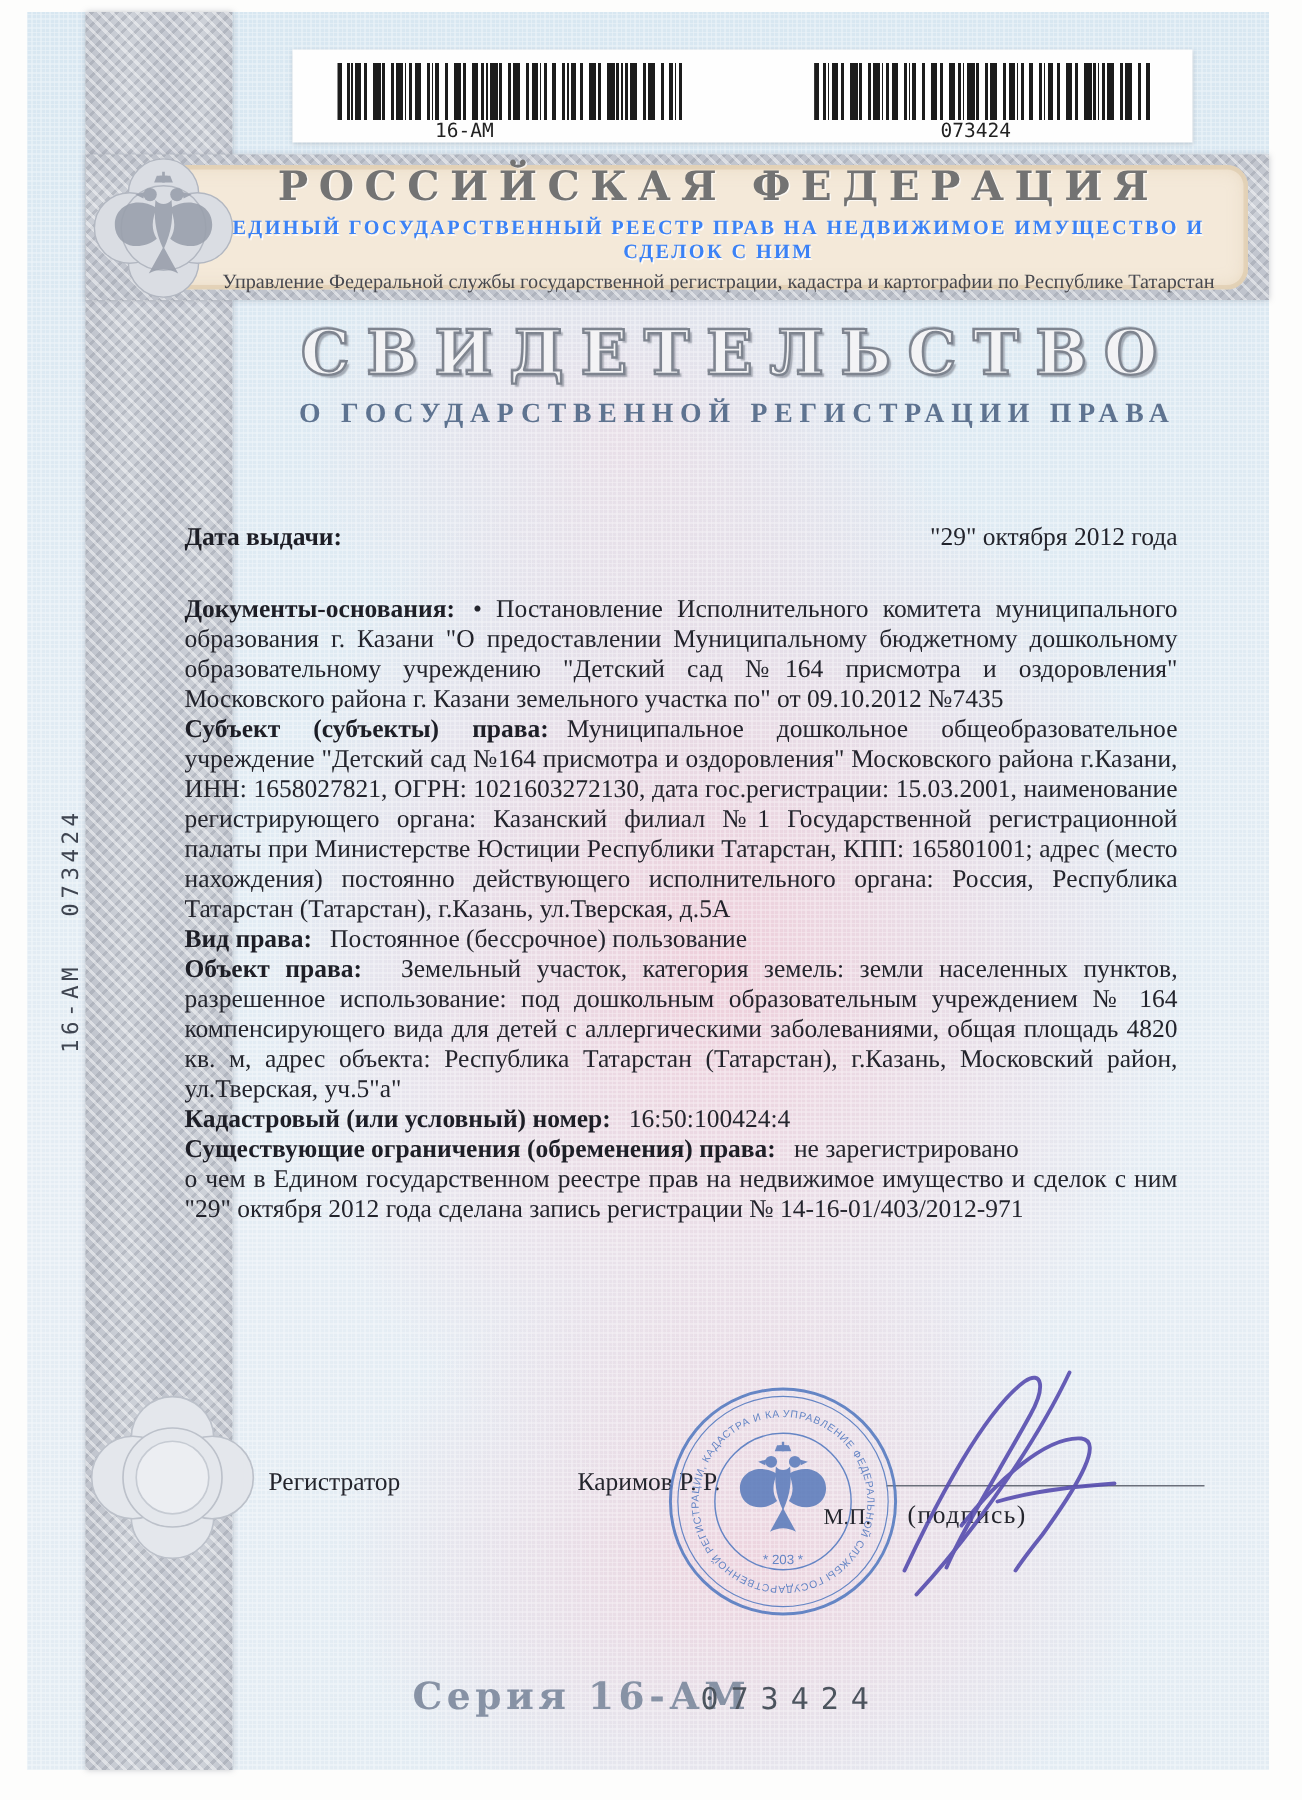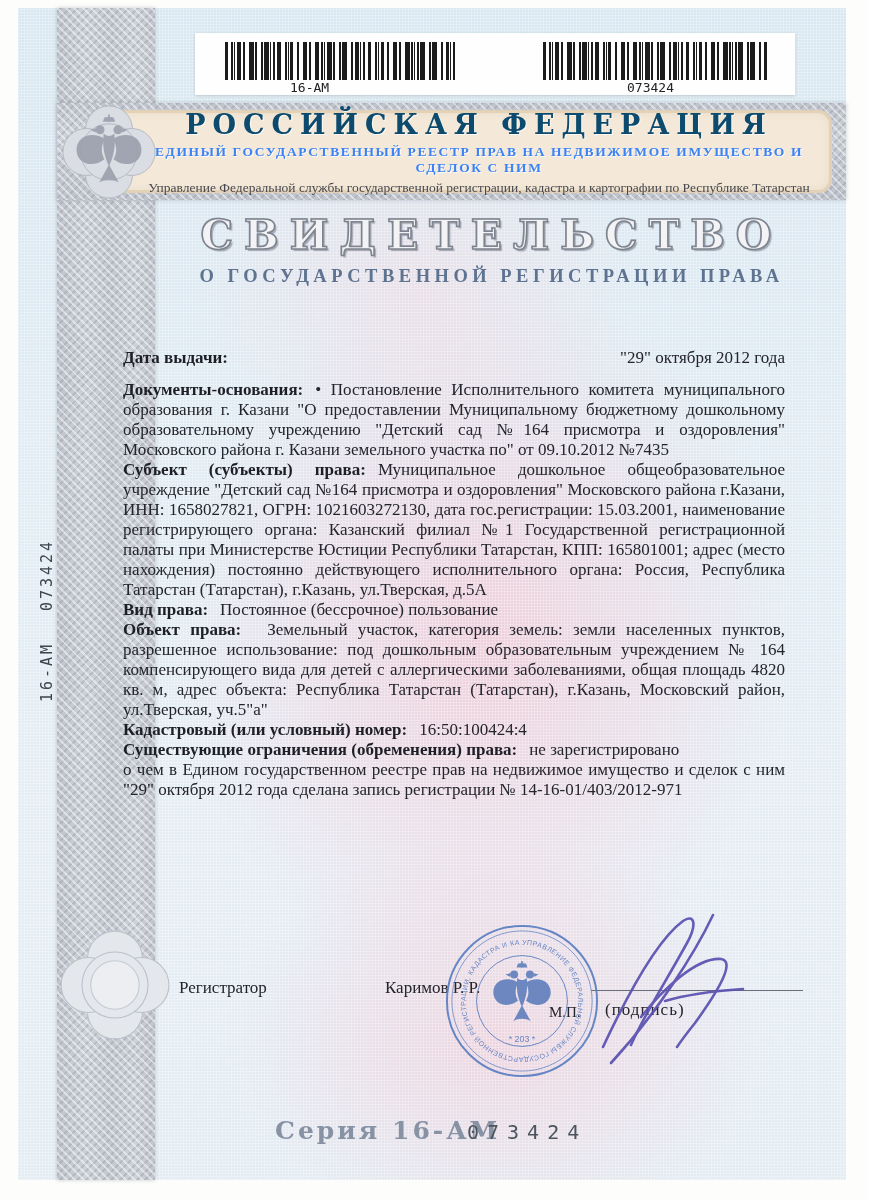--- a/index.html
+++ b/index.html
@@ -25,21 +25,21 @@
   .h-band{position:absolute;left:57px;right:22px;top:103px;height:97px;
     background:
       repeating-linear-gradient(45deg, rgba(255,255,255,.45) 0 2px, rgba(255,255,255,0) 2px 6px),
       repeating-linear-gradient(-45deg, rgba(150,155,166,.40) 0 2px, rgba(150,155,166,0) 2px 6px),
       linear-gradient(180deg,#bfc3cc 0%,#cdd1d8 35%,#c3c7d0 60%,#bfc3cc 100%);
     box-shadow:0 0 4px rgba(120,125,140,.4);}
   .h-band-inner{position:absolute;left:40px;right:14px;top:7px;bottom:7px;border-radius:14px;
     background:#f4e9d9;box-shadow:inset 0 0 0 3px rgba(214,192,158,.45), inset 0 0 12px rgba(214,192,158,.5);}
   .header-text{position:absolute;left:120px;right:30px;top:110px;text-align:center;}
   .hdr-country{font-family:"DejaVu Serif",serif;font-weight:bold;font-size:27px;letter-spacing:7px;
-    color:#0c4a6e;text-shadow:1px 1px 0 rgba(255,255,255,.7);line-height:30px;}
+    color:#737373;text-shadow:1px 1px 0 rgba(255,255,255,.7);line-height:30px;}
   .hdr-registry{font-weight:bold;font-size:13.5px;letter-spacing:1.6px;color:#3b82f6;margin-top:4px;
     text-shadow:1px 1px 0 rgba(255,255,255,.8);line-height:16px;}
   .hdr-office{font-size:13.5px;color:#47484f;margin-top:4px;line-height:16px;}
   
   .bc-strip{position:absolute;left:195px;top:33px;width:600px;height:62px;background:#fefefe;
     box-shadow:0 1px 3px rgba(90,100,110,.25);}
   .bc{position:absolute;top:9px;height:38px;background-color:#fff;
     background-image:
       repeating-linear-gradient(90deg,#1c1c1c 0 2px,rgba(0,0,0,0) 2px 6px),
       repeating-linear-gradient(90deg,#1c1c1c 0 1px,rgba(0,0,0,0) 1px 9px),
@@ -52,21 +52,21 @@
   
   .doc-title{position:absolute;left:155px;right:40px;top:211px;text-align:center;
     font-family:"DejaVu Serif",serif;font-weight:bold;font-size:41px;letter-spacing:11px;
     color:#f3f3f5;-webkit-text-stroke:1.6px #7e848f;
     text-shadow:2px 2px 1px rgba(110,115,128,.55),-1px -1px 0 rgba(110,115,128,.35);}
   .doc-subtitle{position:absolute;left:155px;right:40px;top:266px;text-align:center;
     font-weight:bold;font-size:18.5px;letter-spacing:4.5px;color:#5e7390;}
   
   .content{position:absolute;left:123px;right:83px;top:348px;font-size:17px;line-height:20px;}
   .content p{margin:0;text-align:justify;}
-  .row-date{display:flex;justify-content:space-between;margin-bottom:12px;gap:31px;}
+  .row-date{display:flex;justify-content:space-between;margin-bottom:28px;gap:31px;}
   .p-basis{margin-bottom:1px;}
   .p-subject{margin-bottom:16px;}
   .p-vid{margin-bottom:6px;}
   .p-object{margin-bottom:20px;}
   .p-cad{margin-bottom:8px;}
   .p-enc{margin-bottom:6px;}
   b{color:#1d1e26;}
   .gap-s{display:inline-block;width:12px;}
   .gap-m{display:inline-block;width:26px;}
   

